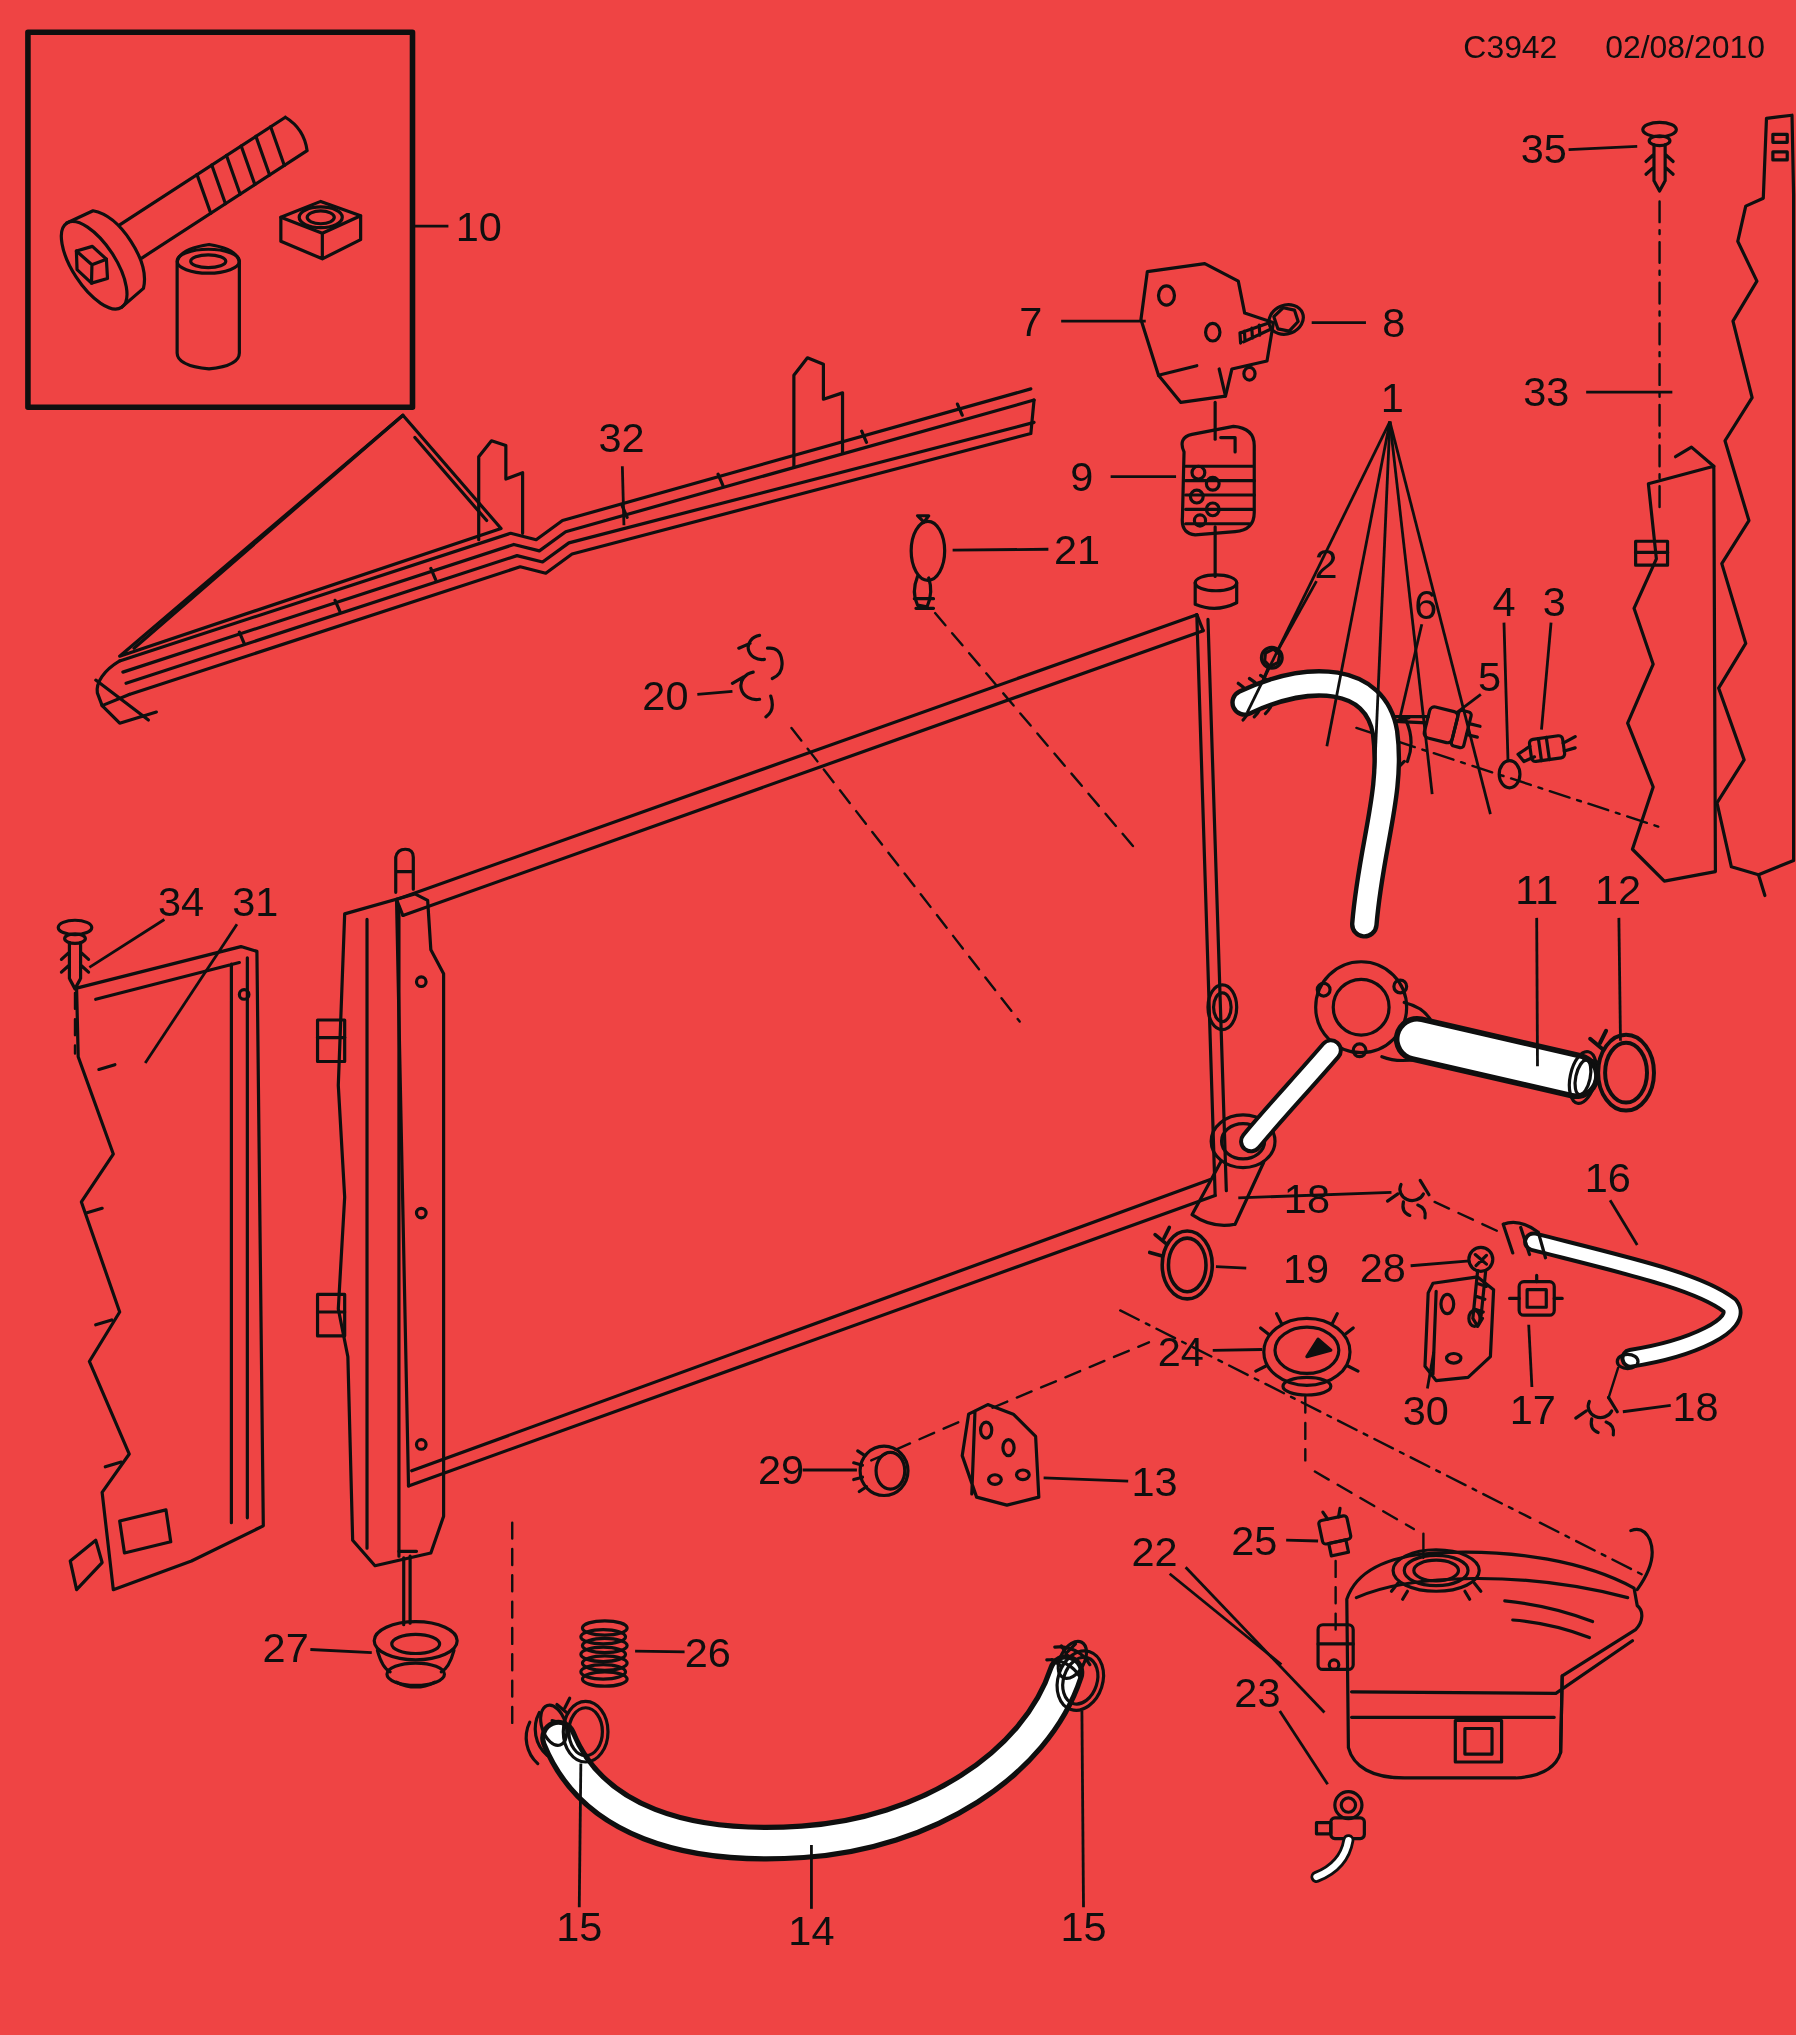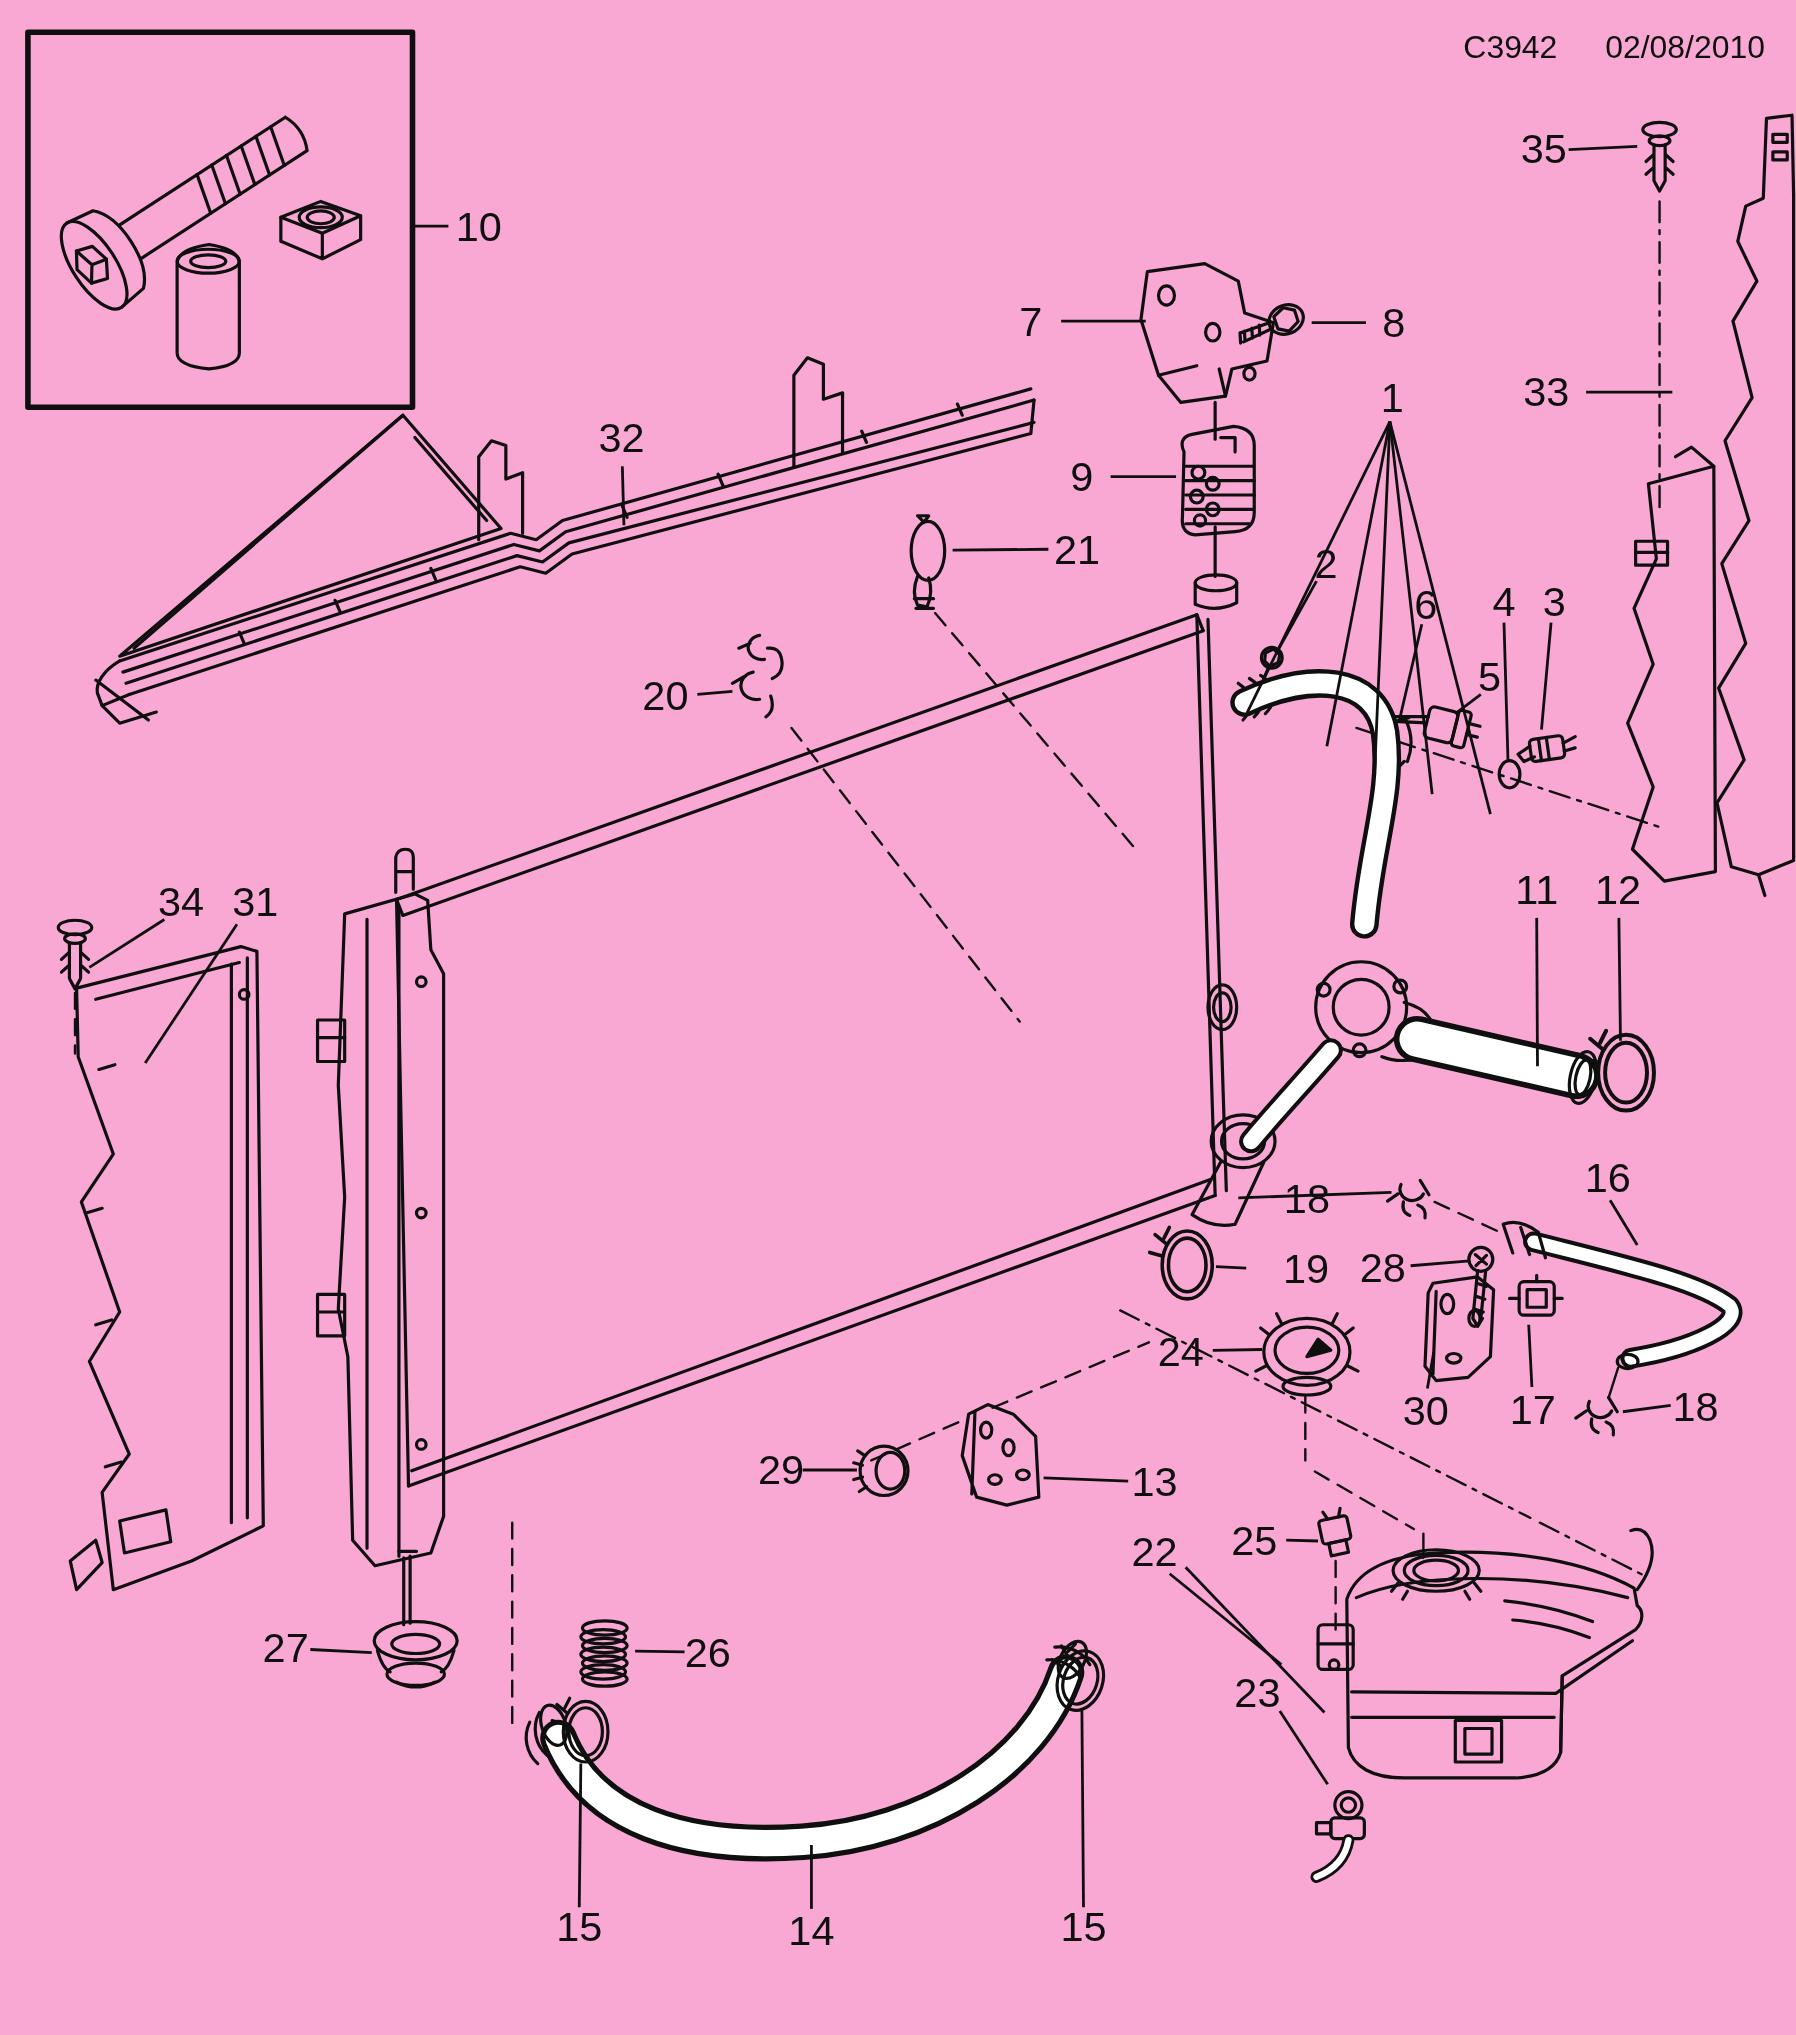--- a/index.html
+++ b/index.html
@@ -1,16 +1,16 @@
 <!DOCTYPE html>
 <html style="font-size:12.8px"><head>
 <meta charset="utf-8">
 <style>
   html,body{margin:0;padding:0;background:#ffffff;}
-  .stage{position:relative;width:1796px;height:2036px;background:#f9a8d4;overflow:hidden;}
+  .stage{position:relative;width:1796px;height:2036px;background:#ef4444;overflow:hidden;}
   svg{position:absolute;left:0;top:0;}
   .art{stroke:#0f0f0f;fill:none;stroke-width:4;stroke-linecap:round;stroke-linejoin:round;}
   .thin{stroke-width:3;}
   .thick{stroke-width:7;}
   .tube-out{stroke:#0f0f0f;fill:none;stroke-linecap:round;stroke-linejoin:round;}
   .tube-in{stroke:#ffffff;fill:none;stroke-linecap:round;stroke-linejoin:round;}
   .dash{stroke-dasharray:20 13;}
   .dashdot{stroke-dasharray:26 10 5 10;}
   .callout{font:52px "Liberation Sans", sans-serif;fill:#0f0f0f;text-anchor:middle;dominant-baseline:central;}
   .hdr{font:40px "Liberation Sans", sans-serif;fill:#0f0f0f;text-anchor:middle;dominant-baseline:central;}

